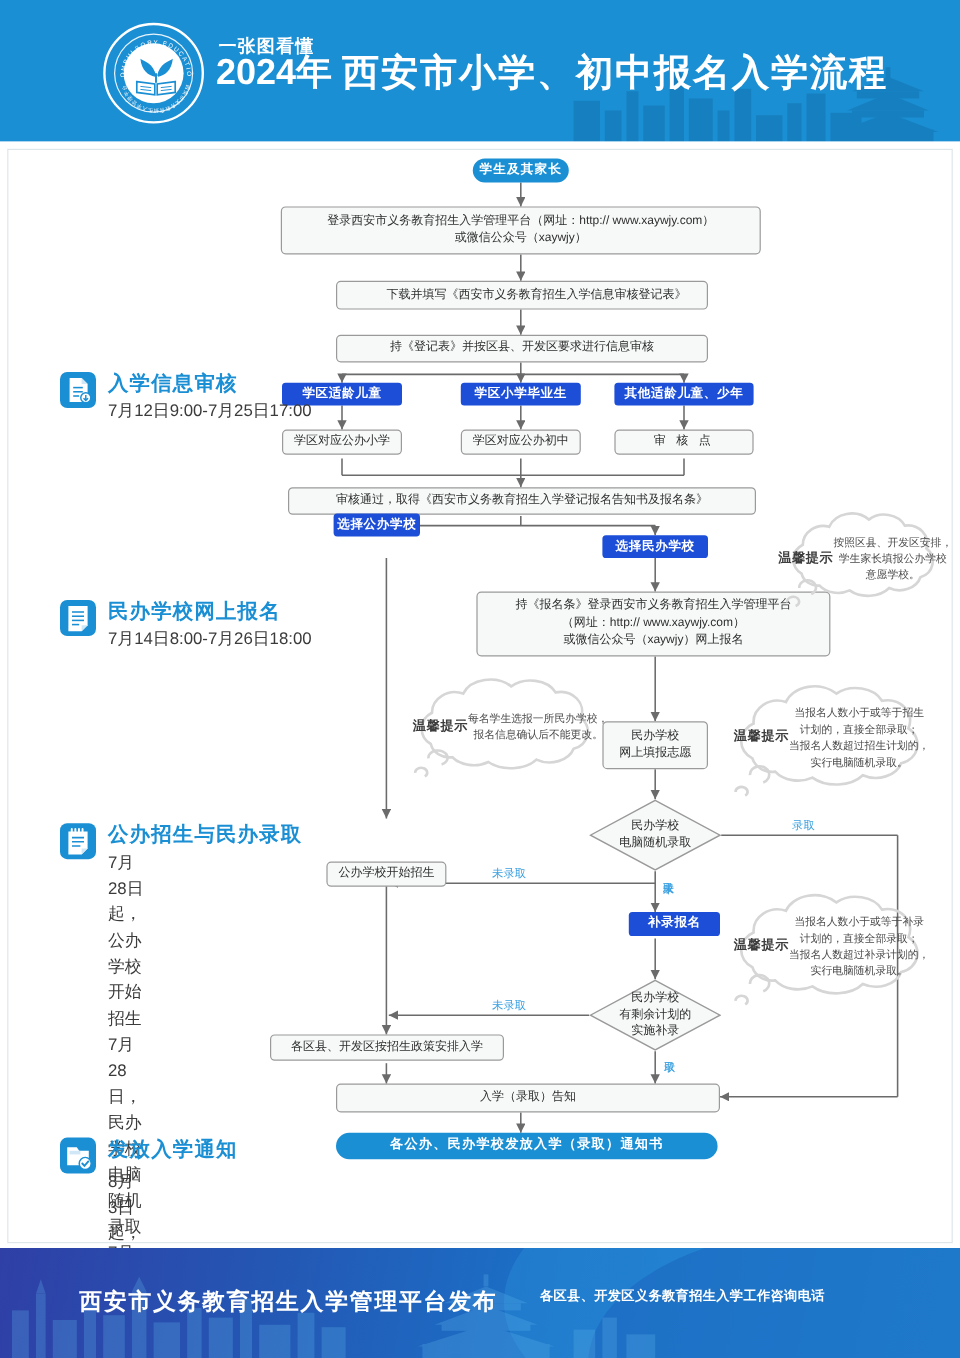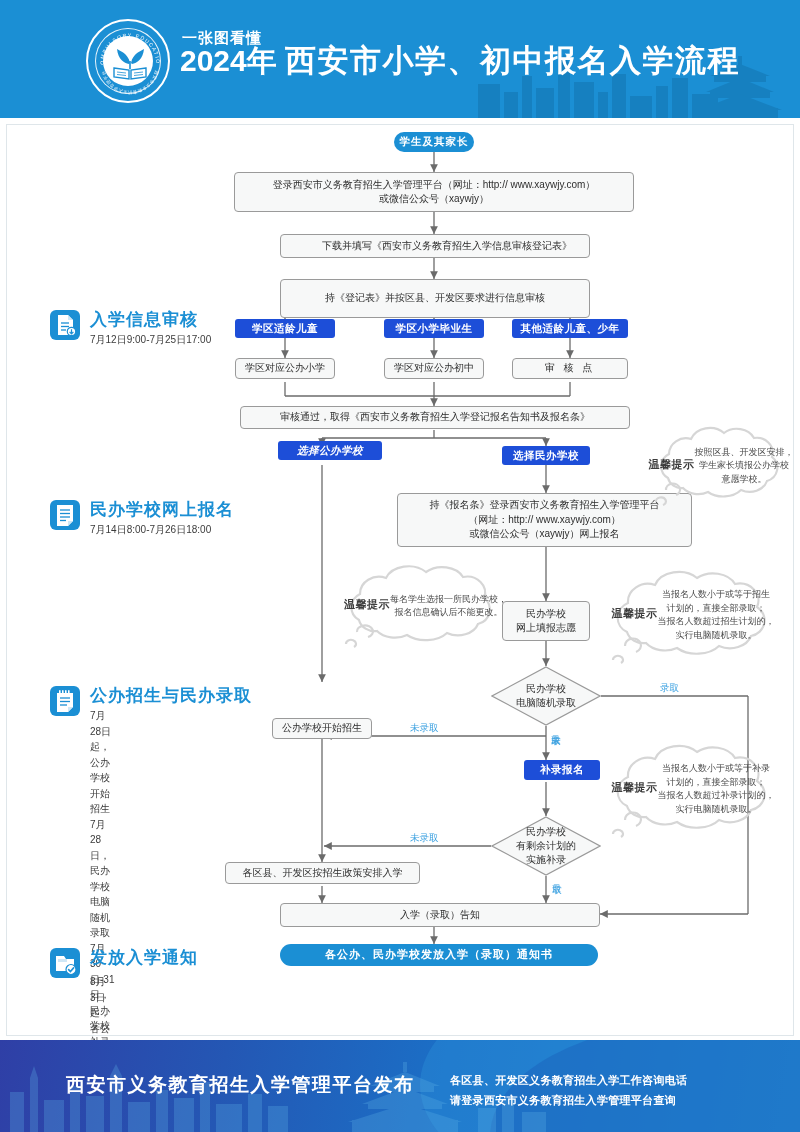--- a/index.html
+++ b/index.html
@@ -38,21 +38,21 @@
   .diamond-wrap{position:absolute;}
   .diamond-wrap svg{position:absolute;left:0;top:0;}
   .diamond-txt{position:absolute;left:0;top:0;width:100%;height:100%;display:flex;align-items:center;
                justify-content:center;text-align:center;font-size:10px;color:#2e2e2e;line-height:1.4;}
 
   
   .sec{position:absolute;}
   .sec-ico{position:absolute;left:0;top:0;width:30px;height:30px;border-radius:6px;background:#1b8fd4;}
   .sec-ico svg{position:absolute;left:0;top:0;}
   .sec-title{position:absolute;left:40px;top:-2px;color:#1b8fd4;font-size:17px;font-weight:bold;letter-spacing:1px;white-space:nowrap;}
-  .sec-dates{position:absolute;left:40px;top:22px;color:#3b3b3b;font-size:10px;line-height:1.55;white-space:nowrap;}
+  .sec-dates{position:absolute;left:40px;top:22px;color:#3b3b3b;font-size:14px;line-height:1.55;white-space:nowrap;}
 
   
   .tip{position:absolute;}
   .tip svg{position:absolute;left:0;top:0;}
   .tip-in{position:absolute;left:0;top:0;width:100%;height:100%;display:flex;
           align-items:center;justify-content:center;text-align:center;}
   .tip-h{color:#3d3d3d;font-size:11px;font-weight:bold;letter-spacing:.5px;margin-bottom:3px;}
   .tip-b{color:#4a4a4a;font-size:9px;line-height:1.5;white-space:pre-line;}
 
   
@@ -204,33 +204,33 @@
       </g>
     </svg>
 
     <div class="node pill-round" style="left:394px;top:8px;width:80px;height:20px;font-size:10.5px;">学生及其家长</div>
 
     <div class="node box" style="left:234px;top:48px;width:400px;height:40px;white-space:pre-line;padding:0 6px;">登录西安市义务教育招生入学管理平台（网址：http:// www.xaywjy.com）
 或微信公众号（xaywjy）</div>
 
     <div class="node box" style="left:280px;top:110px;width:310px;height:24px;padding-left:24px;">下载并填写《西安市义务教育招生入学信息审核登记表》</div>
 
-    <div class="node box" style="left:280px;top:155px;width:310px;height:39px;">持《登记表》并按区县、开发区要求进行信息审核</div>
+    <div class="node box" style="left:280px;top:155px;width:310px;height:23px;">持《登记表》并按区县、开发区要求进行信息审核</div>
 
     <div class="node pill" style="left:235px;top:195px;width:100px;height:19px;font-size:10.5px;">学区适龄儿童</div>
     <div class="node pill" style="left:384px;top:195px;width:100px;height:19px;font-size:10.5px;">学区小学毕业生</div>
     <div class="node pill" style="left:512px;top:195px;width:116px;height:19px;font-size:10.5px;">其他适龄儿童、少年</div>
 
     <div class="node box" style="left:235px;top:234px;width:100px;height:21px;">学区对应公办小学</div>
     <div class="node box" style="left:384px;top:234px;width:100px;height:21px;">学区对应公办初中</div>
     <div class="node box" style="left:512px;top:234px;width:116px;height:21px;letter-spacing:3px;">审 核 点</div>
 
     <div class="node box" style="left:240px;top:282px;width:390px;height:23px;">审核通过，取得《西安市义务教育招生入学登记报名告知书及报名条》</div>
 
-    <div class="node pill" style="left:278px;top:317px;width:104px;height:19px;font-size:10.5px;font-style:italic;">选择公办学校</div>
+    <div class="node pill" style="left:278px;top:304px;width:72px;height:19px;font-size:10.5px;">选择公办学校</div>
     <div class="node pill" style="left:502px;top:322px;width:88px;height:19px;font-size:10.5px;">选择民办学校</div>
 
     <div class="node box" style="left:397px;top:369px;width:295px;height:54px;white-space:pre-line;padding:0 6px;">持《报名条》登录西安市义务教育招生入学管理平台
 （网址：http:// www.xaywjy.com）
 或微信公众号（xaywjy）网上报名</div>
 
     <div class="node box" style="left:502px;top:477px;width:88px;height:40px;white-space:pre-line;">民办学校
 网上填报志愿</div>
 
     <div class="node box" style="left:272px;top:558px;width:100px;height:21px;margin-top:36px;">公办学校开始招生</div>
@@ -435,17 +435,16 @@
           <rect x="352" y="68" width="106" height="12"></rect>
         <rect x="403" y="10" width="4" height="10"></rect>
         <rect x="478" y="56" width="18" height="24"></rect>
           <rect x="502" y="46" width="12" height="34"></rect>
         <rect x="522" y="60" width="24" height="20"></rect>
       </g>
     </svg>
     <div class="foot-main">西安市义务教育招生入学管理平台发布</div>
     <div class="foot-sub">
       <div>各区县、开发区义务教育招生入学工作咨询电话</div>
-      <div>请登录西安市义务教育招生入学管理平台查询</div>
     </div>
   </div>
 
 </div>
 
 </body></html>

